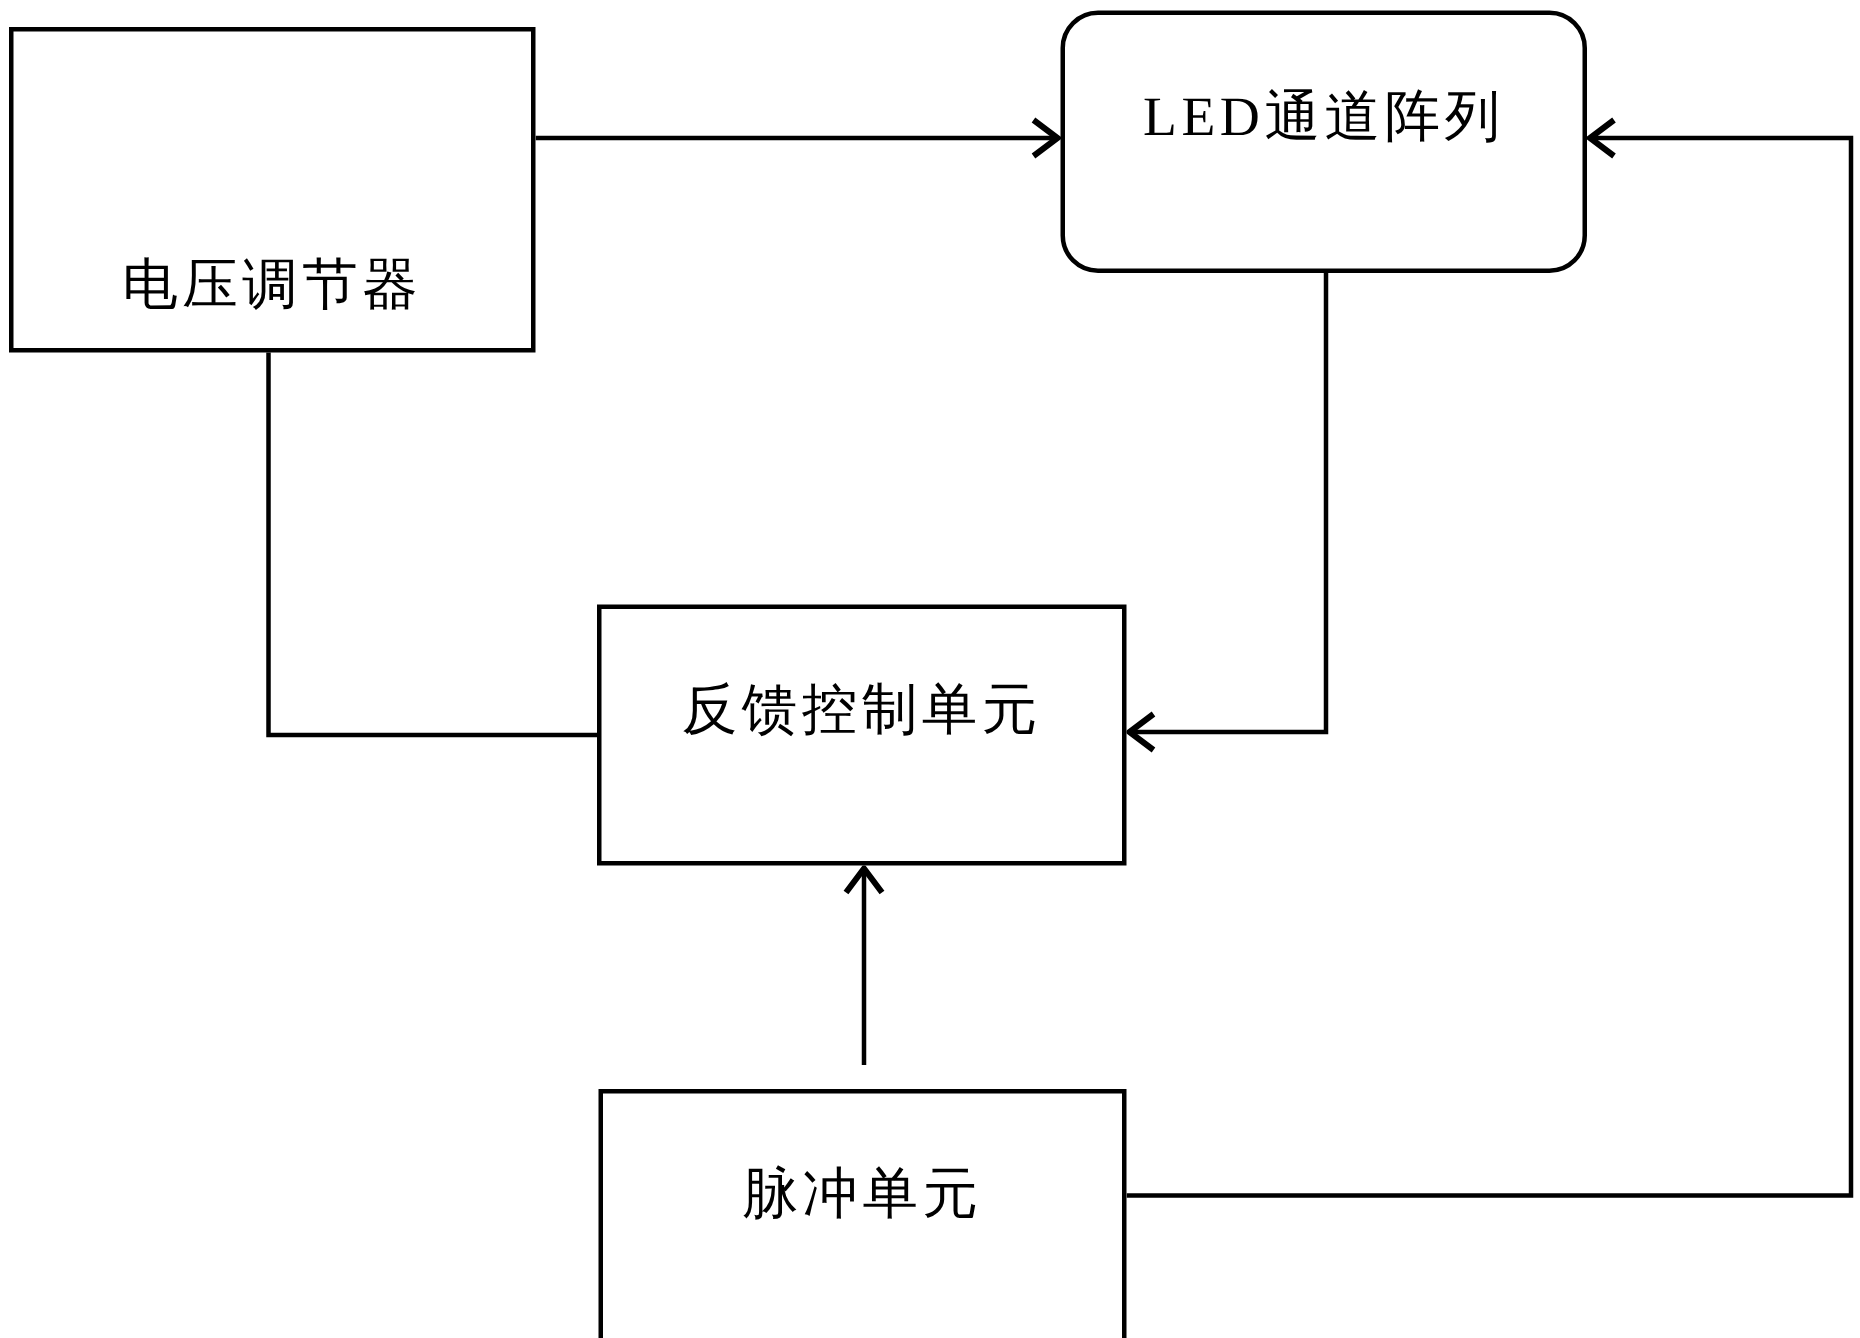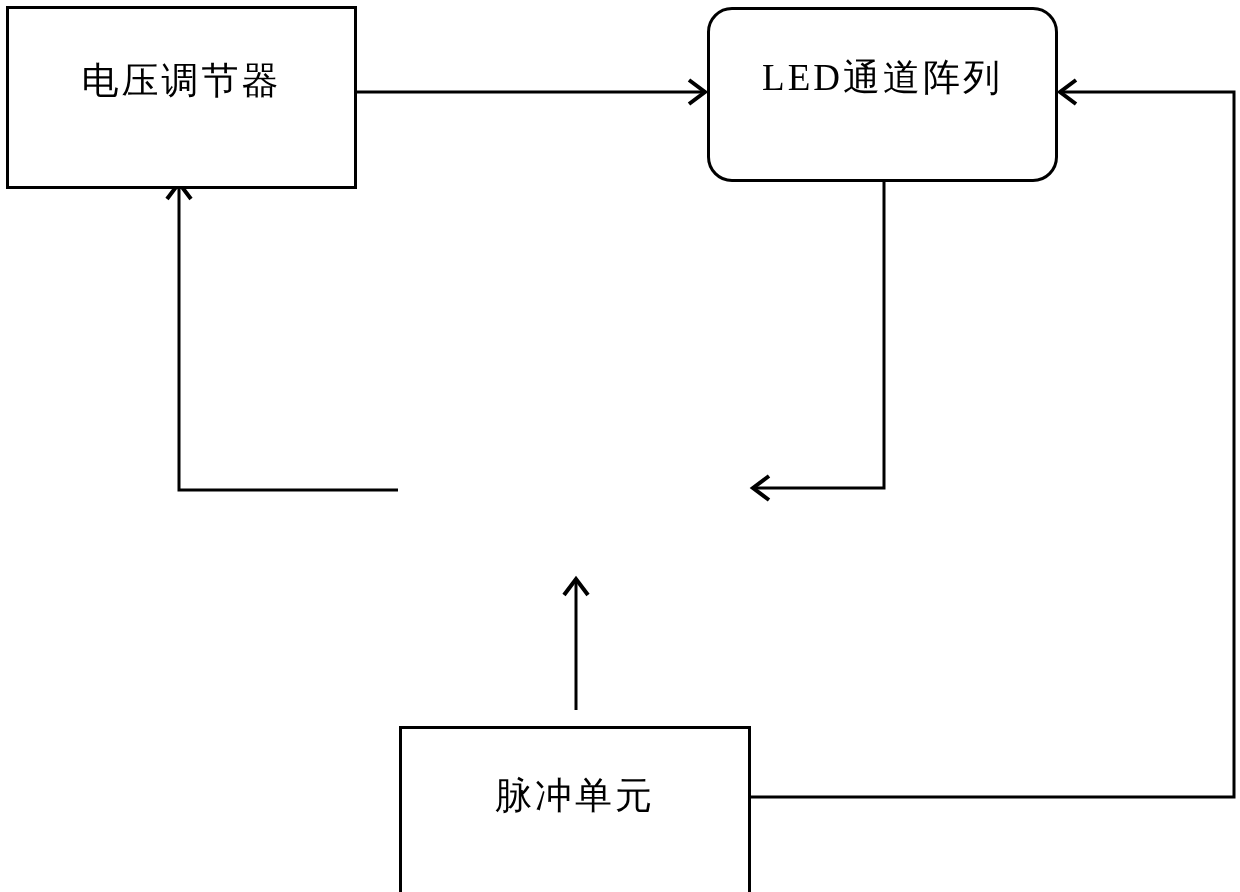--- a/index.html
+++ b/index.html
@@ -31,21 +31,21 @@
     align-items: center;
     justify-content: center;
   }
   .node .label {
     font-size: 37px;
     letter-spacing: 3px;
     color: #000000;
     white-space: nowrap;
     transform: translateY(-17px);
   }
-  #node-voltage-regulator   { left: 6px;   top: 6px;   width: 351px; height: 183px; }
+  #node-voltage-regulator   { left: 6px;   top: 18px;   width: 351px; height: 217px; align-items: flex-end; }
   #node-led-channel-array   { left: 707px; top: 7px;   width: 351px; height: 175px; border-radius: 25px; }
   #node-feedback-control    { left: 398px; top: 403px; width: 353px; height: 174px; }
   #node-pulse-unit          { left: 399px; top: 710px; width: 352px; height: 174px; margin-top: 16px; }
 
   .wire {
     fill: none;
     stroke: #000000;
     stroke-width: 3;
   }
   .arrowhead {
@@ -90,18 +90,21 @@
   </svg>
 
   <div class="node" id="node-voltage-regulator">
     <span class="label">电压调节器</span>
   </div>
 
   <div class="node" id="node-led-channel-array">
     <span class="label">LED通道阵列</span>
   </div>
 
+  <div class="node" id="node-feedback-control">
+    <span class="label">反馈控制单元</span>
+  </div>
 
   <div class="node" id="node-pulse-unit">
     <span class="label">脉冲单元</span>
   </div>
 
 </div>
 
 </body></html>

